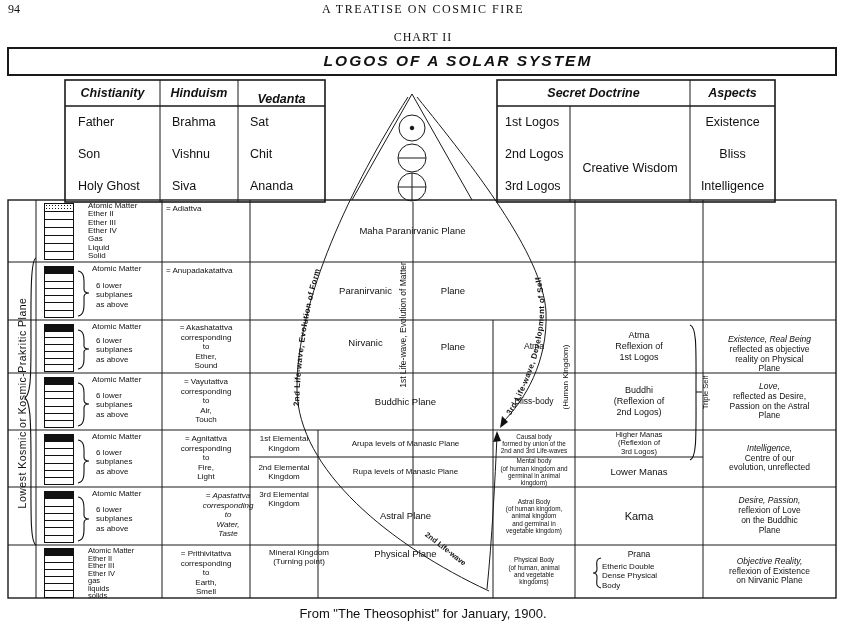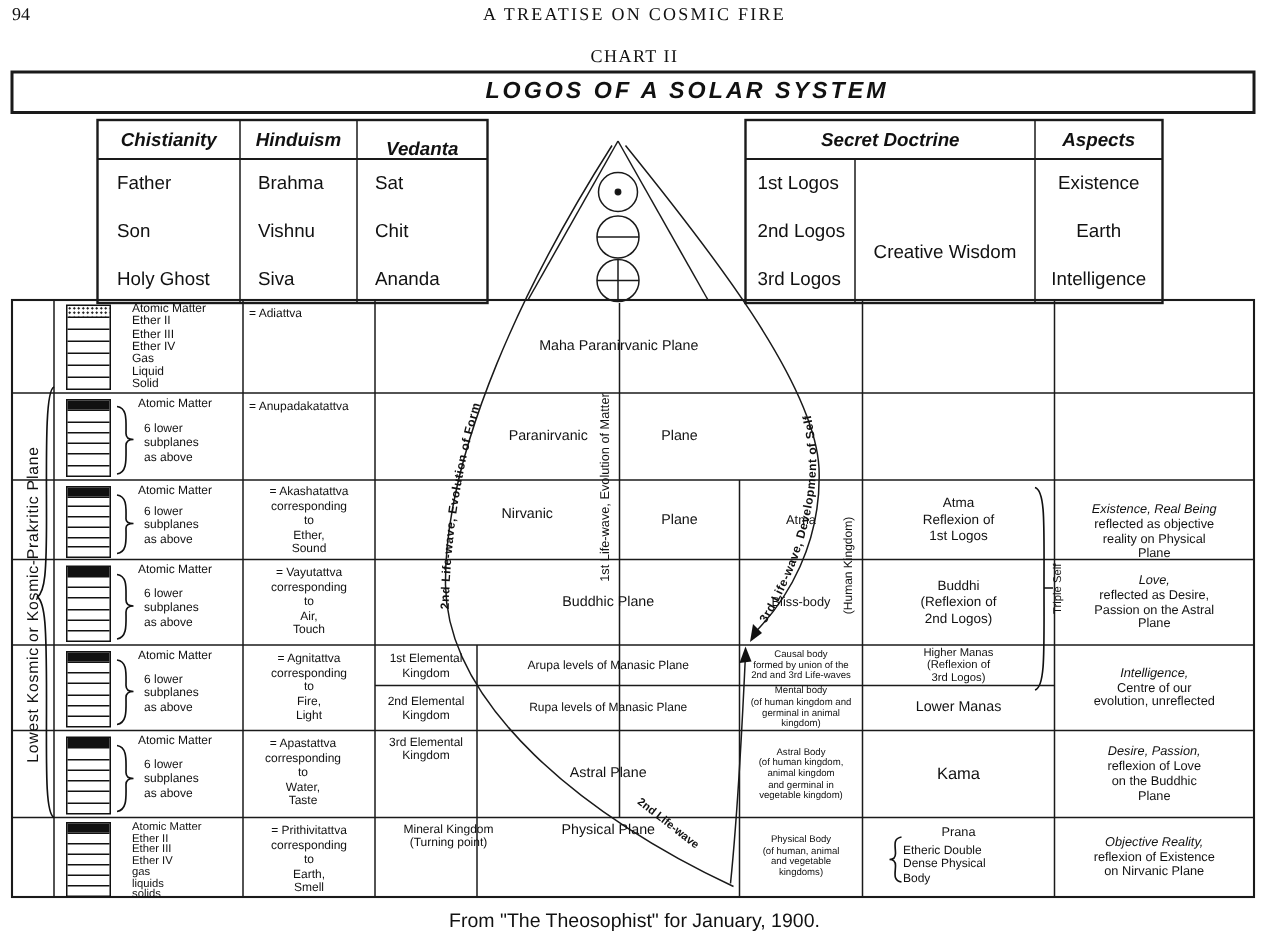--- a/index.html
+++ b/index.html
@@ -131,21 +131,21 @@
   <div class="cell hdr left" style="left:250px;top:138px;width:73px;height:32px;">Chit</div>
   <div class="cell hdr left" style="left:78px;top:170px;width:80px;height:32px;">Holy Ghost</div>
   <div class="cell hdr left" style="left:172px;top:170px;width:64px;height:32px;">Siva</div>
   <div class="cell hdr left" style="left:250px;top:170px;width:73px;height:32px;">Ananda</div>
 
   <div class="cell bi hdr" style="left:497px;top:82px;width:193px;height:22px;">Secret Doctrine</div>
   <div class="cell bi hdr" style="left:690px;top:82px;width:85px;height:22px;">Aspects</div>
   <div class="cell hdr left" style="left:505px;top:106px;width:63px;height:32px;">1st Logos</div>
   <div class="cell hdr" style="left:690px;top:106px;width:85px;height:32px;">Existence</div>
   <div class="cell hdr left" style="left:505px;top:138px;width:63px;height:32px;">2nd Logos</div>
-  <div class="cell hdr" style="left:690px;top:138px;width:85px;height:32px;">Earth</div>
+  <div class="cell hdr" style="left:690px;top:138px;width:85px;height:32px;">Bliss</div>
   <div class="cell hdr left" style="left:505px;top:170px;width:63px;height:32px;">3rd Logos</div>
   <div class="cell hdr" style="left:570px;top:152px;width:120px;height:32px;">Creative Wisdom</div>
   <div class="cell hdr" style="left:690px;top:170px;width:85px;height:32px;">Intelligence</div>
 
   <div class="cell rot" style="left:-138px;top:396px;width:320px;height:14px;font-size:10.5px;letter-spacing:0.5px;">Lowest Kosmic or Kosmic-Prakritic Plane</div>
   <div class="cell rot" style="left:303px;top:319px;width:200px;height:12px;font-size:8.5px;">1st Life-wave, Evolution of Matter</div>
   <div class="cell rot" style="left:514px;top:371px;width:104px;height:12px;font-size:8px;">(Human Kingdom)</div>
   <div class="cell rot" style="left:678px;top:387px;width:56px;height:11px;font-size:7.5px;">Triple Self</div>
   <div class="cell" style="left:409px;top:544px;width:72px;height:11px;font-size:7.5px;font-weight:bold;transform:rotate(38deg);">2nd Life-wave</div>
 
@@ -233,21 +233,21 @@
 
   <div class="cell f8 left" style="left:92px;top:322px;width:70px;height:10px;">Atomic Matter</div>
   <div class="cell f8 left" style="left:96px;top:334px;width:66px;height:32px;">6 lower
 subplanes
 as above</div>
   <div class="cell f8" style="left:162px;top:322px;width:88px;height:50px;">= Akashatattva
 corresponding
 to
 Ether,
 Sound</div>
-  <div class="cell f95" style="left:304px;top:320px;width:95px;height:46px;">Nirvanic</div>
+  <div class="cell f95" style="left:318px;top:320px;width:95px;height:46px;">Nirvanic</div>
   <div class="cell f95" style="left:413px;top:320px;width:80px;height:53px;">Plane</div>
   <div class="cell f85" style="left:493px;top:320px;width:82px;height:53px;">Atma</div>
   <div class="cell f9" style="left:575px;top:320px;width:128px;height:53px;">Atma
 Reflexion of
 1st Logos</div>
   <div class="cell f85 aspect" style="left:703px;top:320px;width:133px;height:69px;flex-direction:column;">
     <span class="lead">Existence, Real Being</span>
     <span class="rest">reflected as objective
 reality on Physical
 Plane</span>
@@ -303,21 +303,21 @@
   <div class="cell f85 aspect" style="left:703px;top:430px;width:133px;height:57px;flex-direction:column;">
     <span class="lead">Intelligence,</span>
     <span class="rest">Centre of our
 evolution, unreflected</span>
   </div>
 
   <div class="cell f8 left" style="left:92px;top:489px;width:70px;height:10px;">Atomic Matter</div>
   <div class="cell f8 left" style="left:96px;top:503px;width:66px;height:32px;">6 lower
 subplanes
 as above</div>
-  <div class="cell f8" style="left:150px;top:489px;width:104px;height:52px;">= Apastattva
+  <div class="cell f8" style="left:176px;top:489px;width:104px;height:52px;font-style:italic;">= Apastattva
 corresponding
 to
 Water,
 Taste</div>
   <div class="cell f8 top" style="left:250px;top:490px;width:68px;height:25px;">3rd Elemental
 Kingdom</div>
   <div class="cell f95" style="left:318px;top:487px;width:175px;height:58px;">Astral Plane</div>
   <div class="cell f7" style="left:493px;top:488px;width:82px;height:56px;">Astral Body
 (of human kingdom,
 animal kingdom

